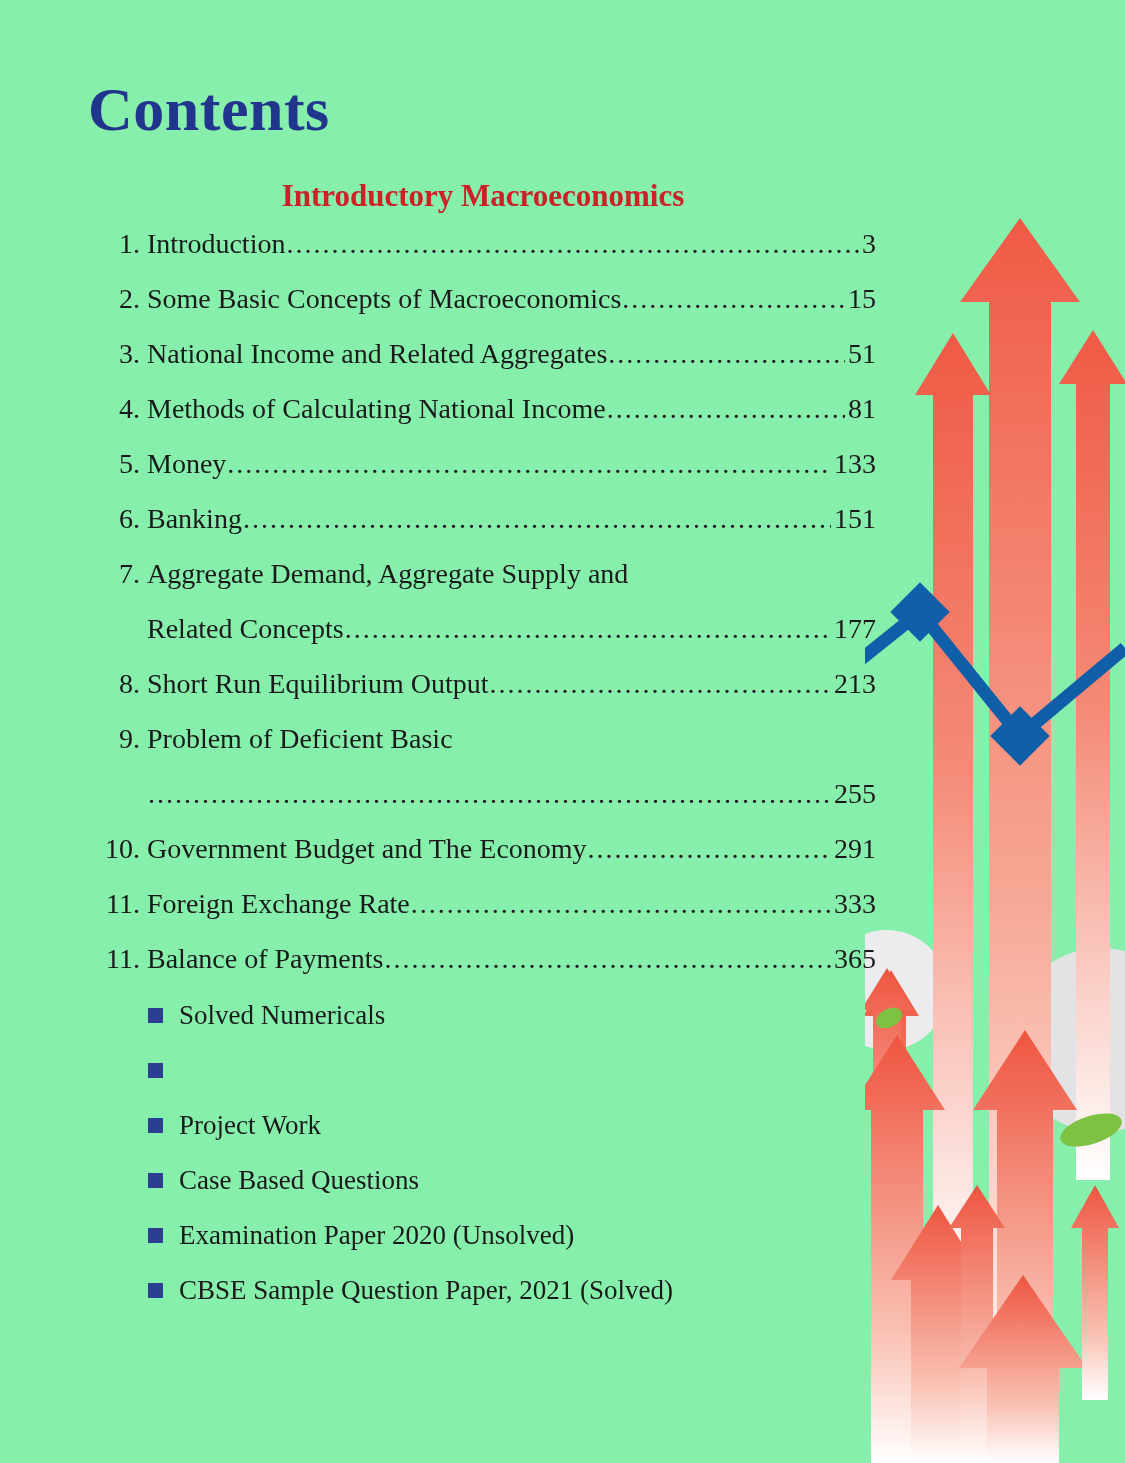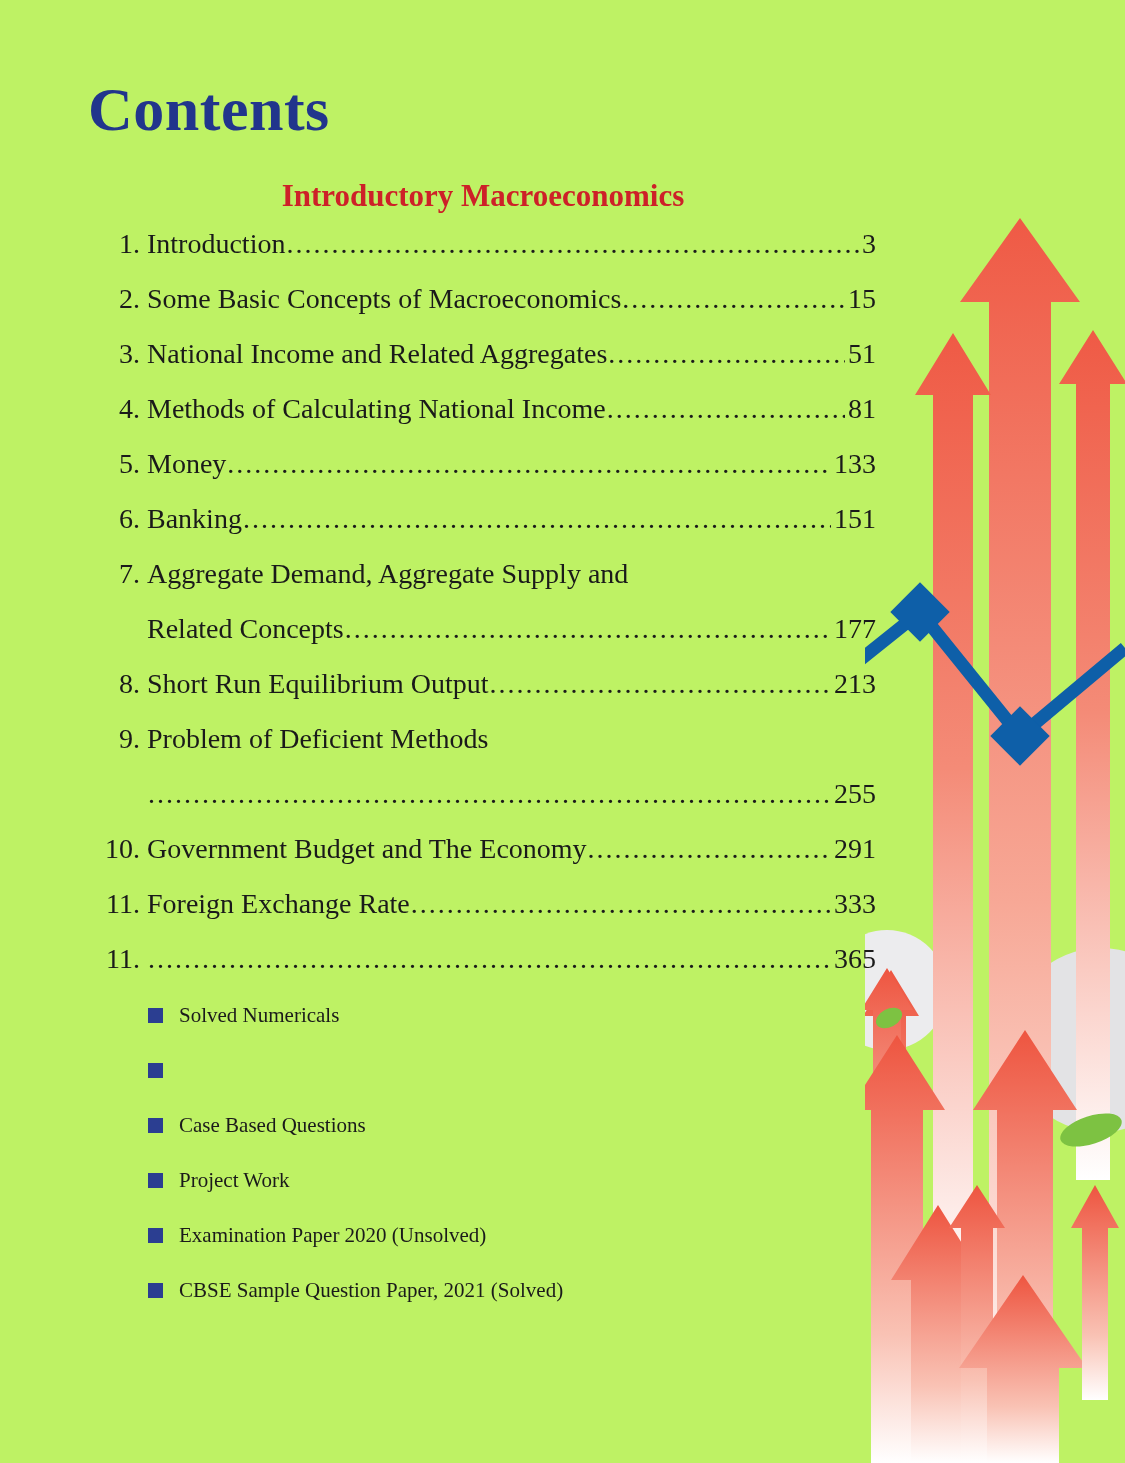--- a/index.html
+++ b/index.html
@@ -110,35 +110,35 @@
   #sub-list {
     position: absolute;
     left: 148px;
     top: 988px;
     width: 700px;
   }
   .sub-item {
     display: flex;
     align-items: center;
     height: 55px;
-    font-size: 21px;
+    font-size: 27px;
     color: #1a1a1a;
   }
   .sub-bullet {
     width: 15px;
     height: 15px;
     background: #2b3e91;
     margin-right: 16px;
     flex: 0 0 15px;
   }
 </style>
 </head>
 <body>
 
-<div id="page" style="background: #bef264;">
+<div id="page" style="background: #86efac;">
 
   <div id="artwork">
     <svg width="260" height="1463" viewBox="0 0 260 1463" xmlns="http://www.w3.org/2000/svg">
       <defs>
         <linearGradient id="gA" x1="0" y1="0" x2="0" y2="1">
           <stop offset="0%" stop-color="#ef5a45"></stop>
           <stop offset="55%" stop-color="#f7a896"></stop>
           <stop offset="100%" stop-color="#ffffff"></stop>
         </linearGradient>
         <linearGradient id="gB" x1="0" y1="0" x2="0" y2="1">
@@ -273,64 +273,65 @@
         </div>
       </div>
       <div class="toc-entry">
         <span class="toc-num">8.</span>
         <span class="toc-label">Short Run Equilibrium Output</span>
         <span class="toc-dots">................................................................................................</span>
         <span class="toc-page">213</span>
       </div>
       <div class="toc-entry two-line">
         <span class="toc-num">9.</span>
-        <span class="toc-label">Problem of Deficient Methods</span>
+        <span class="toc-label">Problem of Deficient Basic</span>
         <div class="toc-line2">
           <span class="spacer"></span>
           <span class="toc-dots">................................................................................................</span>
           <span class="toc-page">255</span>
         </div>
       </div>
       <div class="toc-entry">
         <span class="toc-num">10.</span>
         <span class="toc-label">Government Budget and The Economy</span>
         <span class="toc-dots">................................................................................................</span>
         <span class="toc-page">291</span>
       </div>
       <div class="toc-entry">
         <span class="toc-num">11.</span>
         <span class="toc-label">Foreign Exchange Rate</span>
         <span class="toc-dots">................................................................................................</span>
         <span class="toc-page">333</span>
       </div>
       <div class="toc-entry">
         <span class="toc-num">11.</span>
+        <span class="toc-label">Balance of Payments</span>
         <span class="toc-dots">................................................................................................</span>
         <span class="toc-page">365</span>
       </div>
     </div>
 
   <div id="sub-list">
       <div class="sub-item">
         <span class="sub-bullet" style="background: rgb(43, 62, 145);"></span>
         <span>Solved Numericals</span>
       </div>
       <div class="sub-item">
         <span class="sub-bullet" style="background: rgb(43, 62, 145);"></span>
       </div>
       <div class="sub-item">
         <span class="sub-bullet" style="background: rgb(43, 62, 145);"></span>
+        <span>Project Work</span>
+      </div>
+      <div class="sub-item">
+        <span class="sub-bullet" style="background: rgb(43, 62, 145);"></span>
         <span>Case Based Questions</span>
       </div>
       <div class="sub-item">
         <span class="sub-bullet" style="background: rgb(43, 62, 145);"></span>
-        <span>Project Work</span>
-      </div>
-      <div class="sub-item">
-        <span class="sub-bullet" style="background: rgb(43, 62, 145);"></span>
         <span>Examination Paper 2020 (Unsolved)</span>
       </div>
       <div class="sub-item">
         <span class="sub-bullet" style="background: rgb(43, 62, 145);"></span>
         <span>CBSE Sample Question Paper, 2021 (Solved)</span>
       </div>
     </div>
 
 </div>
 

